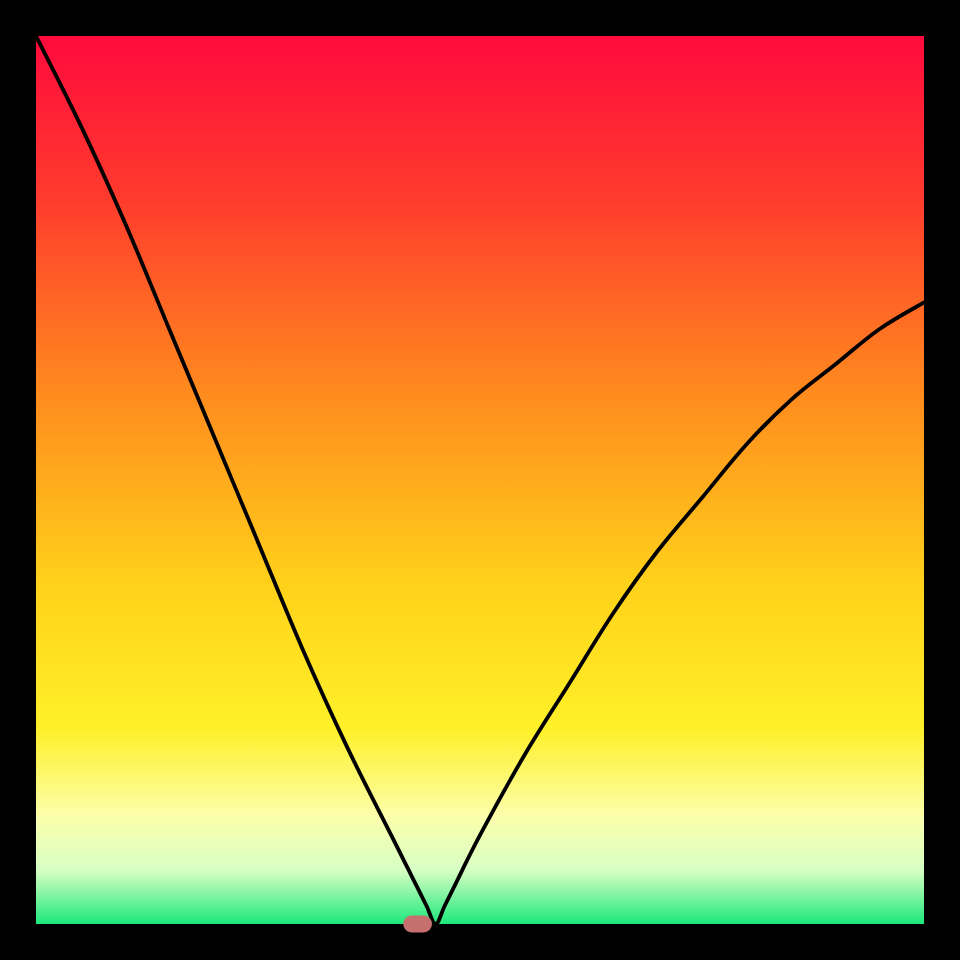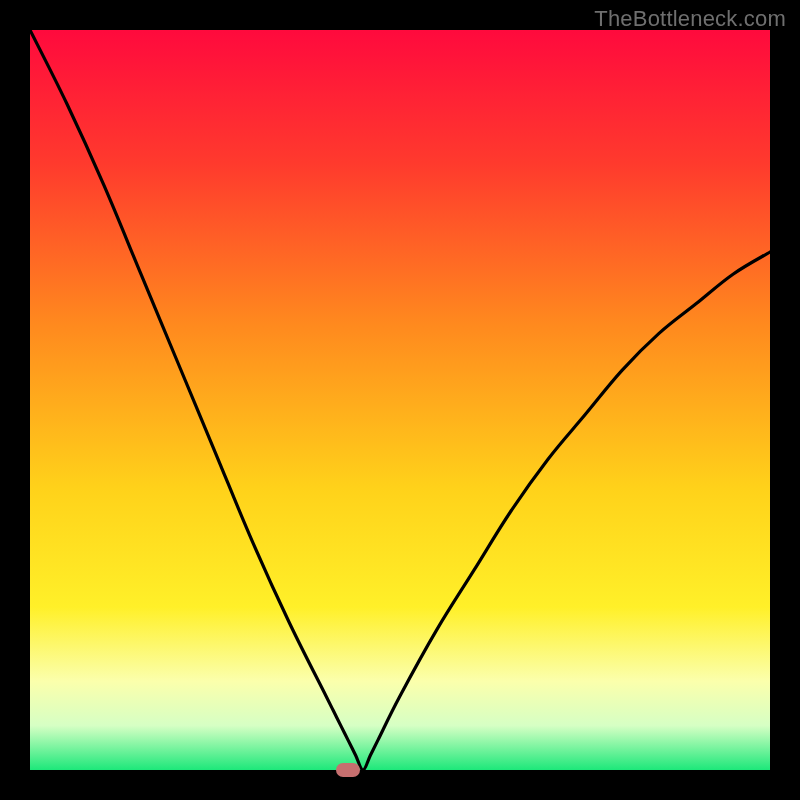--- a/index.html
+++ b/index.html
@@ -40,21 +40,20 @@
     height: 14px;
     border-radius: 7px;
     background: #c66f6f;
     transform: translate(-50%, -50%);
   }
 </style>
 </head>
 <body>
 
 <div class="frame">
-  <div class="watermark">TheBottleneck.com</div>
 
   <svg class="plot" viewBox="0 0 740 740" preserveAspectRatio="none">
     <defs>
       <linearGradient id="bg-grad" x1="0" y1="0" x2="0" y2="1">
           <stop offset="0%" stop-color="#ff0a3d"></stop>
           <stop offset="18%" stop-color="#ff3a2d"></stop>
           <stop offset="40%" stop-color="#ff8a1e"></stop>
           <stop offset="62%" stop-color="#ffd21a"></stop>
           <stop offset="78%" stop-color="#fff029"></stop>
           <stop offset="88%" stop-color="#fbffac"></stop>

